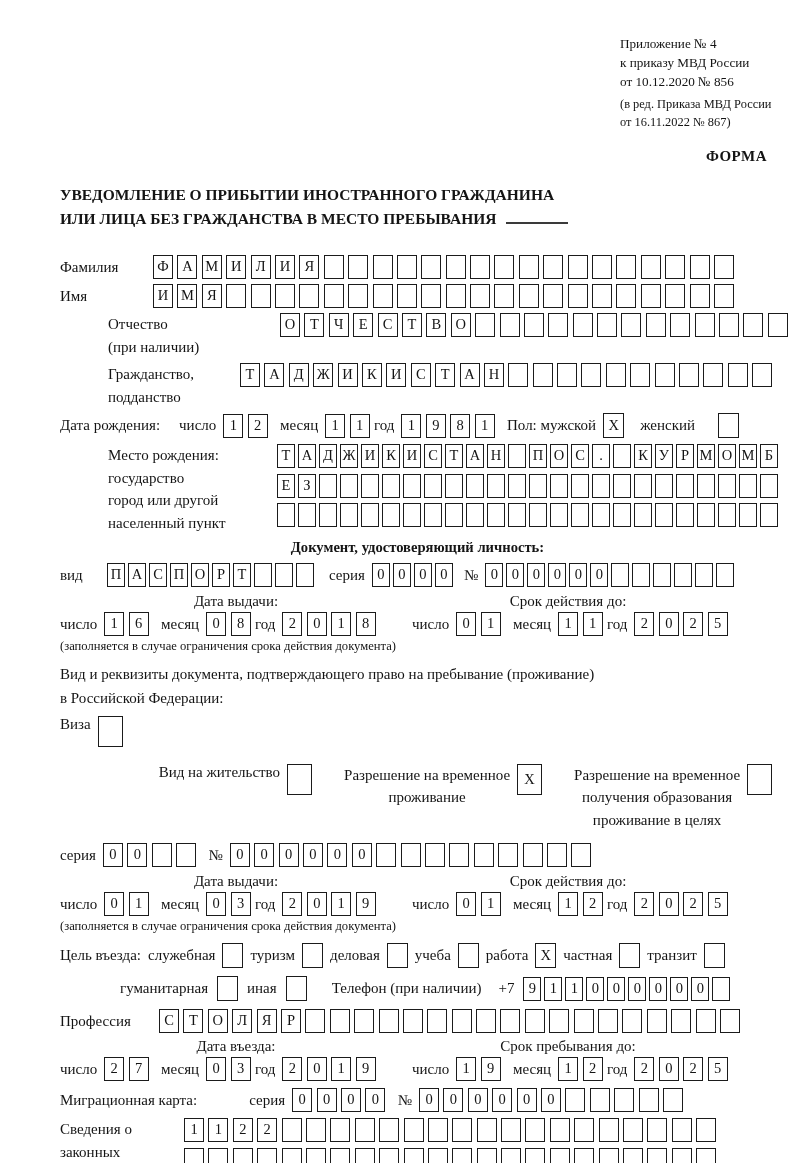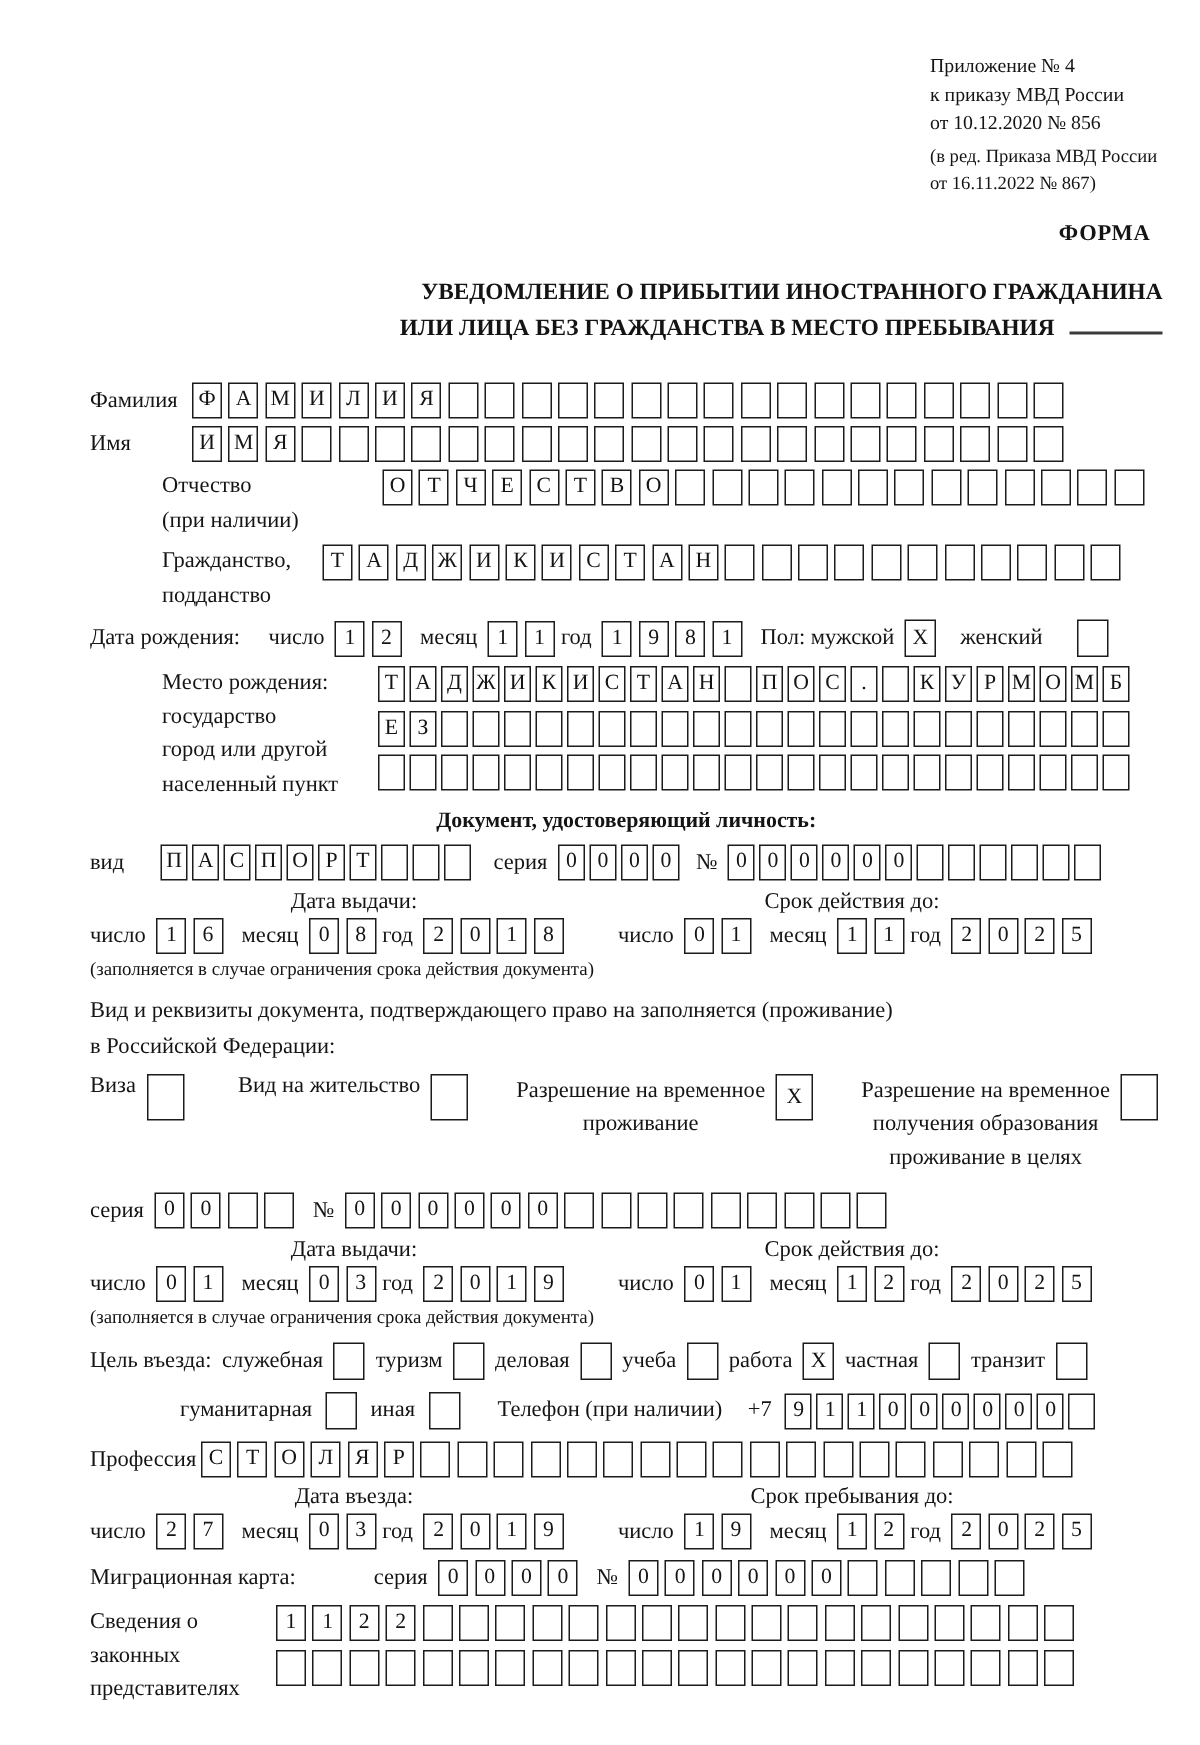--- a/index.html
+++ b/index.html
@@ -8,26 +8,26 @@
     height: 1163px; overflow: hidden; background: #ffffff; color: #141414;
     font-family: "Liberation Serif", "DejaVu Serif", serif; font-size: 15px;
   }
   .page { padding: 34px 25px 0 60px; width: 800px; }
 
   
   .appendix { margin-left: 560px; width: 190px; font-size: 13.2px; line-height: 1.45; }
   .appendix .amend { font-size: 12.4px; margin-top: 5px; }
   .forma { text-align: right; font-weight: bold; font-size: 15px; letter-spacing: .5px; margin: 16px 8px 18px 0; }
 
-  .title { text-align: right; font-weight: bold; font-size: 15.5px; line-height: 1.55; margin-bottom: 24px; }
+  .title { text-align: left; font-weight: bold; font-size: 15.5px; line-height: 1.55; margin-bottom: 24px; }
   .blank-line { display: inline-block; width: 62px; height: 13px; border-bottom: 2.2px solid #3a3a3a; margin-left: 10px; }
   .sec-heading { font-weight: bold; font-size: 14.5px; letter-spacing: .55px; margin-bottom: 17px; white-space: nowrap; }
 
   
-  .frow { display: flex; align-items: center; margin-bottom: 5px; }
+  .frow { display: flex; align-items: center; margin-bottom: 5px; gap: 25px; }
   .frow.top { align-items: flex-start; margin-left: 48px; }
   .flabel { flex-shrink: 0; line-height: 1.5; }
   .w68 { width: 68px; } .w107 { width: 107px; } .w147 { width: 147px; }
   .w144 { width: 144px; } .w124 { width: 124px; }
 
   
   .cells { white-space: nowrap; line-height: 1; flex-shrink: 0; }
   .cell {
     display: inline-block; width: 20px; height: 24px; border: 1.6px solid #1b1b1b;
     margin-right: 4.4px; text-align: center; line-height: 20px; font-size: 14.5px; vertical-align: top;
@@ -40,21 +40,21 @@
     text-align: center; line-height: 22px; font-size: 14.5px; vertical-align: middle; flex-shrink: 0;
   }
   .checkbox.lg { width: 25px; height: 31px; line-height: 28px; }
 
   .doc-heading { text-align: center; font-weight: bold; font-size: 14.6px; margin: 2px 0 7px; }
 
   
   .inline-row { display: flex; align-items: center; margin-bottom: 6px; }
   .word { margin-right: 7px; white-space: nowrap; }
   .gap8 { margin-left: 8px; } .gap12 { margin-left: 12px; } .gap16 { margin-left: 16px; }
-  .gap24 { margin-left: 24px; } .gap45 { margin-left: 45px; }
+  .gap24 { margin-left: 24px; margin-top: 48px; } .gap45 { margin-left: 45px; }
 
   
   .date-labels { display: flex; margin-top: 4px; }
   .date-labels .l { width: 352px; text-align: center; }
   .date-labels .r { width: 312px; text-align: center; }
   .date-row { display: flex; align-items: center; margin-top: 2px; }
   .dgroup { display: flex; align-items: center; }
   .dgroup.left { width: 352px; }
   .limit-note { text-align: left; font-size: 12.6px; margin: 3px 0 9px; }
 
@@ -175,21 +175,21 @@
       <span class="cells"><span class="cell">0</span><span class="cell">1</span></span>
       <span class="word gap8">месяц</span>
       <span class="cells"><span class="cell">1</span><span class="cell">1</span></span>
       <span class="word">год</span>
       <span class="cells"><span class="cell">2</span><span class="cell">0</span><span class="cell">2</span><span class="cell">5</span></span>
     </span>
   </div>
   <div class="limit-note">(заполняется в случае ограничения срока действия документа)</div>
 
   <div class="resdoc">
-    <span>Вид и реквизиты документа, подтверждающего право на заполняется (проживание)</span><br>
+    <span>Вид и реквизиты документа, подтверждающего право на пребывание (проживание)</span><br>
     <span>в Российской Федерации:</span>
   </div>
 
   <div class="visa-row">
     <span class="vopt">
       <span class="word">Виза</span>
       <span class="checkbox lg"></span>
     </span>
     <span class="vopt gap24">
       <span class="word gap12">Вид на жительство</span>

